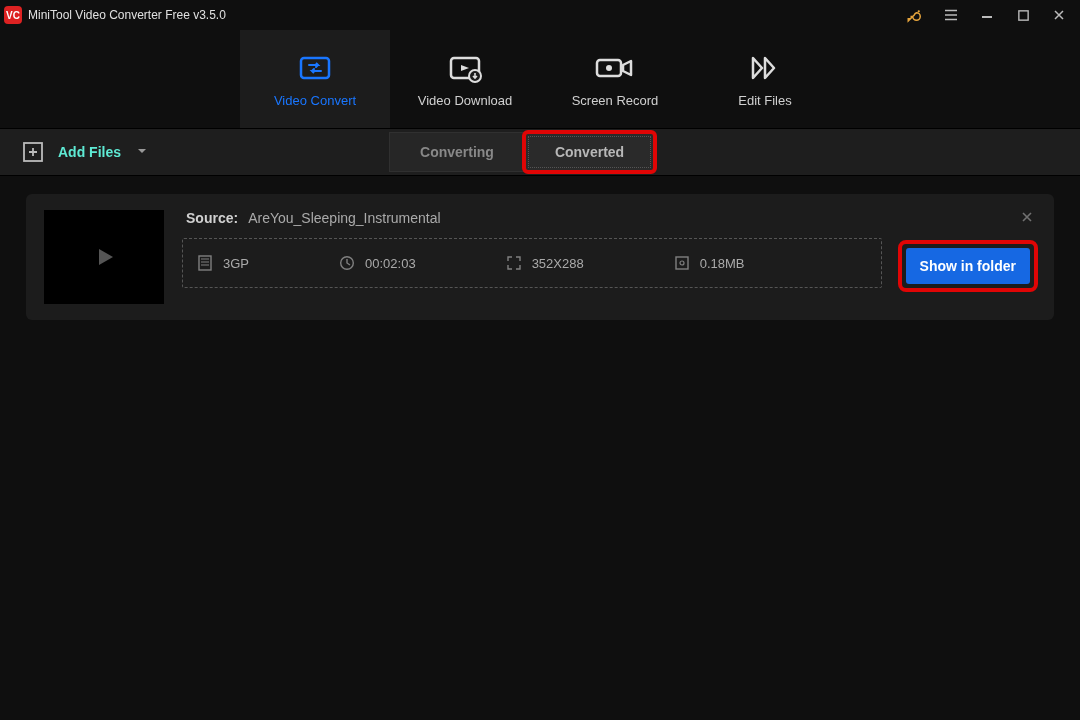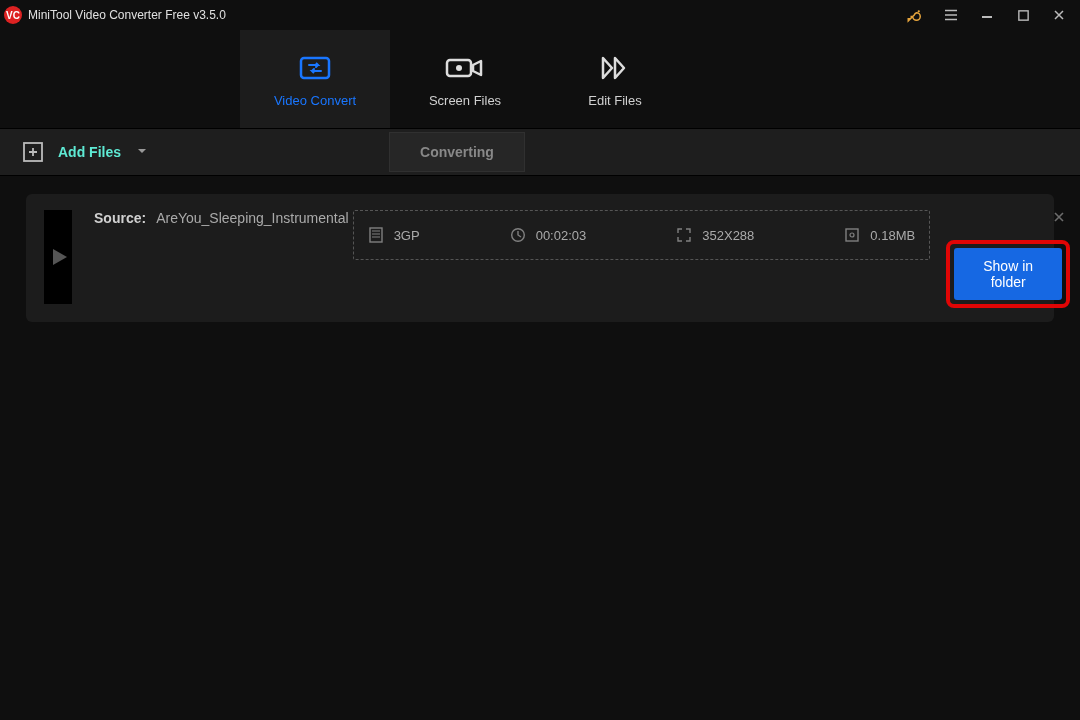--- a/index.html
+++ b/index.html
@@ -1,20 +1,20 @@
 <!DOCTYPE html>
 <html><head>
 <meta charset="utf-8">
 <style>
   * { box-sizing: border-box; margin: 0; padding: 0; font-family: "Segoe UI", Arial, sans-serif; }
   body { width: 1080px; height: 720px; background: #0f0f0f; color: #bfbfbf; overflow: hidden; }
 
   
   .titlebar { height: 30px; background: #0f0f0f; display: flex; align-items: center; padding: 0 6px 0 4px; }
-  .logo { width: 18px; height: 18px; background: #d22; border-radius: 9px; display: flex; align-items: center; justify-content: center; color: #fff; font-size: 10px; font-weight: bold; margin-right: 6px; }
+  .logo { width: 18px; height: 18px; background: #d22; border-radius: 4px; display: flex; align-items: center; justify-content: center; color: #fff; font-size: 10px; font-weight: bold; margin-right: 6px; }
   .title { font-size: 12px; color: #e0e0e0; }
   .title-spacer { flex: 1; }
   .title-icons { display: flex; align-items: center; gap: 18px; padding-right: 6px; }
   .title-icons span, .title-icons .win-btn { width: 18px; height: 18px; display: flex; align-items: center; justify-content: center; }
   .win-btn svg, .title-icons span svg { display: block; }
 
   
   .main-tabs { height: 98px; background: #0f0f0f; display: flex; padding-left: 240px; }
   .main-tab { width: 150px; display: flex; flex-direction: column; align-items: center; justify-content: center; gap: 8px; cursor: pointer; }
   .main-tab.active { background: #1c1c1c; }
@@ -34,32 +34,32 @@
   .sub-tab.inactive { background: #262626; border: 1px solid #303030; color: #888; }
   .sub-tab + .sub-tab { margin-left: -1px; }
   .sub-tab.inner-dotted { position: relative; }
   .sub-tab.inner-dotted::after { content: ""; position: absolute; left: 3px; right: 3px; top: 3px; bottom: 3px; border: 1px dotted #555; pointer-events: none; }
   .highlight-red { outline: 4px solid #e00505; outline-offset: -2px; border-radius: 4px; }
 
   
   .content { padding: 18px 26px; }
   .card { background: #1c1c1c; border-radius: 6px; padding: 16px 18px; display: flex; gap: 18px; align-items: flex-start; position: relative; }
   .thumb { width: 120px; height: 94px; background: #000; display: flex; align-items: center; justify-content: center; cursor: pointer; }
-  .card-body { flex: 1; display: flex; flex-direction: row; gap: 4px; }
+  .card-body { flex: 1; display: flex; flex-direction: column; gap: 12px; }
   .source-row { font-size: 14px; color: #d0d0d0; display: flex; gap: 10px; padding-left: 4px; }
   .source-row .src-label { font-weight: 600; }
   .source-row .src-name { color: #aaa; }
   .dashed-box { border: 1px dashed #555; border-radius: 2px; padding: 16px 14px; display: flex; align-items: center; gap: 90px; font-size: 13px; color: #aaa; }
   .info { display: flex; align-items: center; gap: 10px; }
   .info svg { opacity: 0.7; }
 
   .right-col { display: flex; flex-direction: column; align-items: flex-end; gap: 16px; min-width: 120px; }
   .close-card { width: 16px; height: 16px; cursor: pointer; opacity: 0.6; }
   .show-btn-wrap { padding: 6px; border-radius: 6px; }
-  .show-btn { background: #1668e3; color: #fff; font-size: 14px; font-weight: 400; padding: 10px 14px; border: none; border-radius: 3px; cursor: pointer; }
+  .show-btn { background: #1668e3; color: #fff; font-size: 14px; font-weight: 700; padding: 10px 14px; border: none; border-radius: 3px; cursor: pointer; }
 </style>
 </head>
 <body>
 
 <div class="titlebar">
   <div class="logo">VC</div>
   <div class="title">MiniTool Video Converter Free v3.5.0</div>
   <div class="title-spacer"></div>
   <div class="title-icons">
     <span>
@@ -97,27 +97,38 @@
       <svg width="40" height="32" viewBox="0 0 40 32">
           <rect x="6" y="6" width="28" height="20" rx="3" fill="none" stroke="#1976ff" stroke-width="2.5"></rect>
           <path d="M14 13h9l-2-2 2 2-2 2" fill="none" stroke="#1976ff" stroke-width="2" stroke-linecap="round"></path>
           <path d="M26 19h-9l2 2-2-2 2-2" fill="none" stroke="#1976ff" stroke-width="2" stroke-linecap="round"></path>
         </svg>
     </div>
     <div class="tab-label">Video Convert</div>
   </div>
   <div class="main-tab">
     <div class="tab-icon">
+      <svg width="40" height="32" viewBox="0 0 40 32">
+          <rect x="6" y="6" width="28" height="20" rx="3" fill="none" stroke="#ddd" stroke-width="2.5"></rect>
+          <path d="M16 13l8 3-8 3z" fill="#ddd"></path>
+          <circle cx="30" cy="24" r="6" fill="#1c1c1c" stroke="#ddd" stroke-width="2"></circle>
+          <path d="M30 21v5m-2-2l2 2 2-2" fill="none" stroke="#ddd" stroke-width="1.6"></path>
+        </svg>
+    </div>
+    <div class="tab-label">Video Download</div>
+  </div>
+  <div class="main-tab">
+    <div class="tab-icon">
       <svg width="44" height="32" viewBox="0 0 44 32">
           <rect x="4" y="8" width="24" height="16" rx="3" fill="none" stroke="#ddd" stroke-width="2.5"></rect>
           <circle cx="16" cy="16" r="3" fill="#ddd"></circle>
           <path d="M30 13l8-4v14l-8-4z" fill="none" stroke="#ddd" stroke-width="2.5" stroke-linejoin="round"></path>
         </svg>
     </div>
-    <div class="tab-label">Screen Files</div>
+    <div class="tab-label">Screen Record</div>
   </div>
   <div class="main-tab">
     <div class="tab-icon">
       <svg width="36" height="32" viewBox="0 0 36 32">
           <path d="M6 6v20l9-10z M18 6v20l9-10z" fill="none" stroke="#ddd" stroke-width="2.5" stroke-linejoin="round"></path>
         </svg>
     </div>
     <div class="tab-label">Edit Files</div>
   </div>
 </div>
@@ -135,20 +146,23 @@
       <svg width="14" height="14" viewBox="0 0 14 14">
           <path d="M3 5l4 4 4-4" fill="#999"></path>
         </svg>
     </span>
   </div>
   <div class="toolbar-spacer"></div>
   <div class="sub-tabs">
     <div class="sub-tab inactive">
       <span>Converting</span>
     </div>
+    <div class="sub-tab inner-dotted highlight-red">
+      <span>Converted</span>
+    </div>
   </div>
 </div>
 
 <div class="content">
   <div class="card">
     <div class="thumb">
       <svg width="28" height="28" viewBox="0 0 28 28">
           <path d="M9 6l14 8-14 8z" fill="#555"></path>
         </svg>
     </div>

